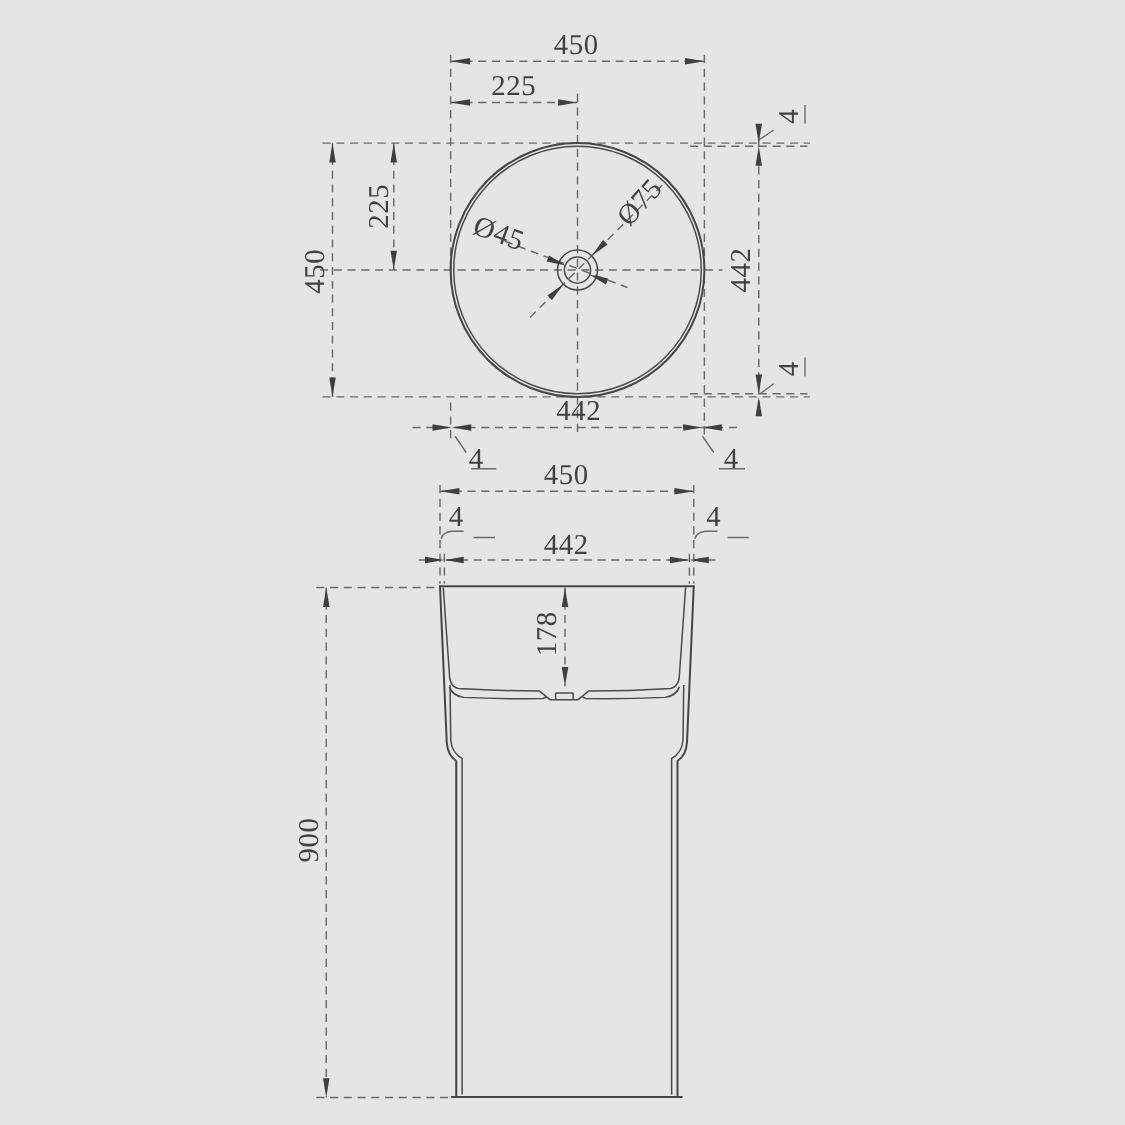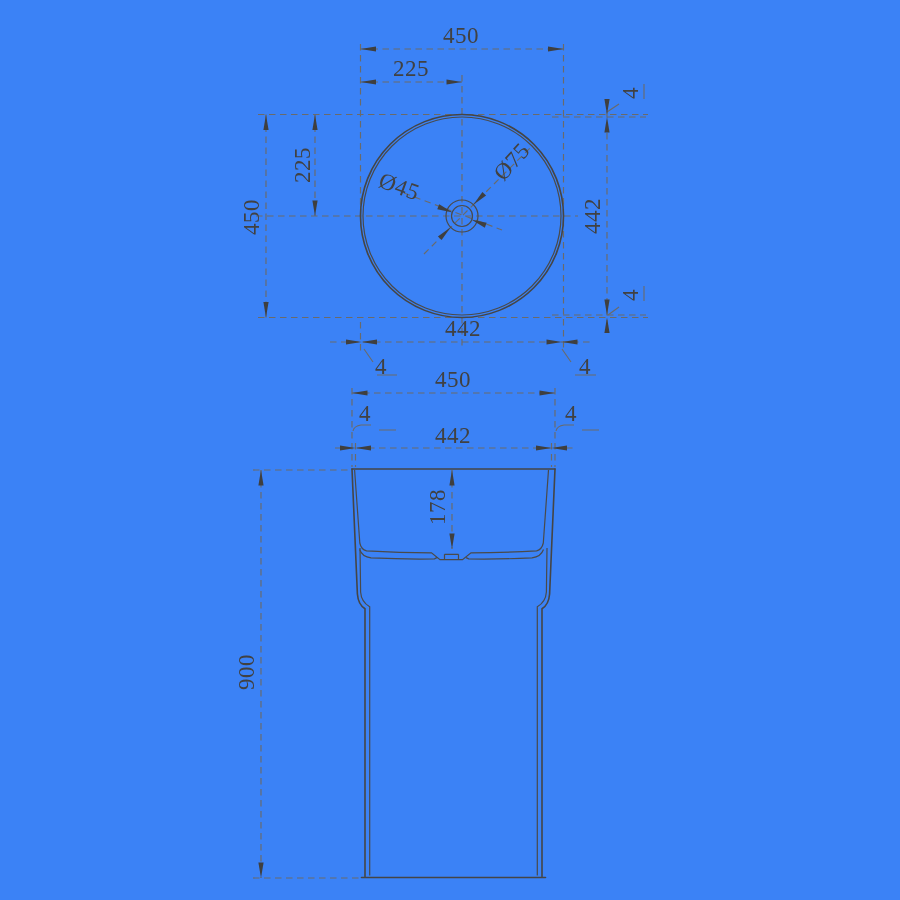--- a/index.html
+++ b/index.html
@@ -1,16 +1,16 @@
 <!DOCTYPE html>
 <html><head>
 <meta charset="utf-8">
 <style>
   html,body{margin:0;padding:0;background:#ffffff;}
-  .stage{position:relative;width:900px;height:900px;background:#3b82f6;overflow:hidden;}
+  .stage{position:relative;width:900px;height:900px;background:#e5e5e5;overflow:hidden;}
   svg{display:block;}
   text{font-family:"Liberation Serif","DejaVu Serif",serif;fill:#414141;font-size:23px;letter-spacing:.5px;}
   .obj{stroke:#454545;stroke-width:1.6;fill:none;stroke-linecap:round;stroke-linejoin:round;}
   .objthin{stroke:#4a4a4a;stroke-width:1.2;fill:none;}
   .dim{stroke:#6a6a6a;stroke-width:1.15;fill:none;stroke-dasharray:6.5 4.5;}
   .ldr{stroke:#6a6a6a;stroke-width:1.1;fill:none;}
   .arr{fill:#3f3f3f;stroke:none;}
 </style>
 </head>
 <body>

